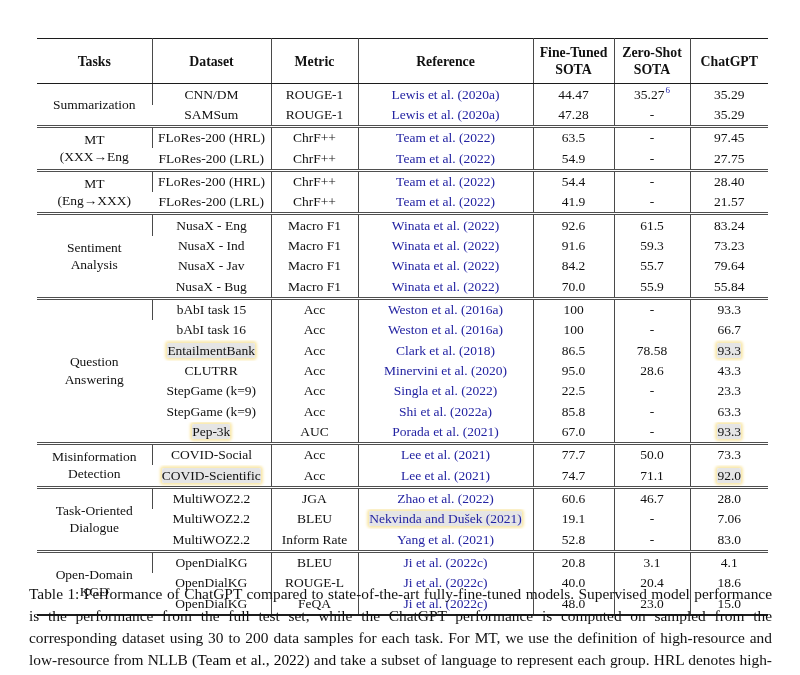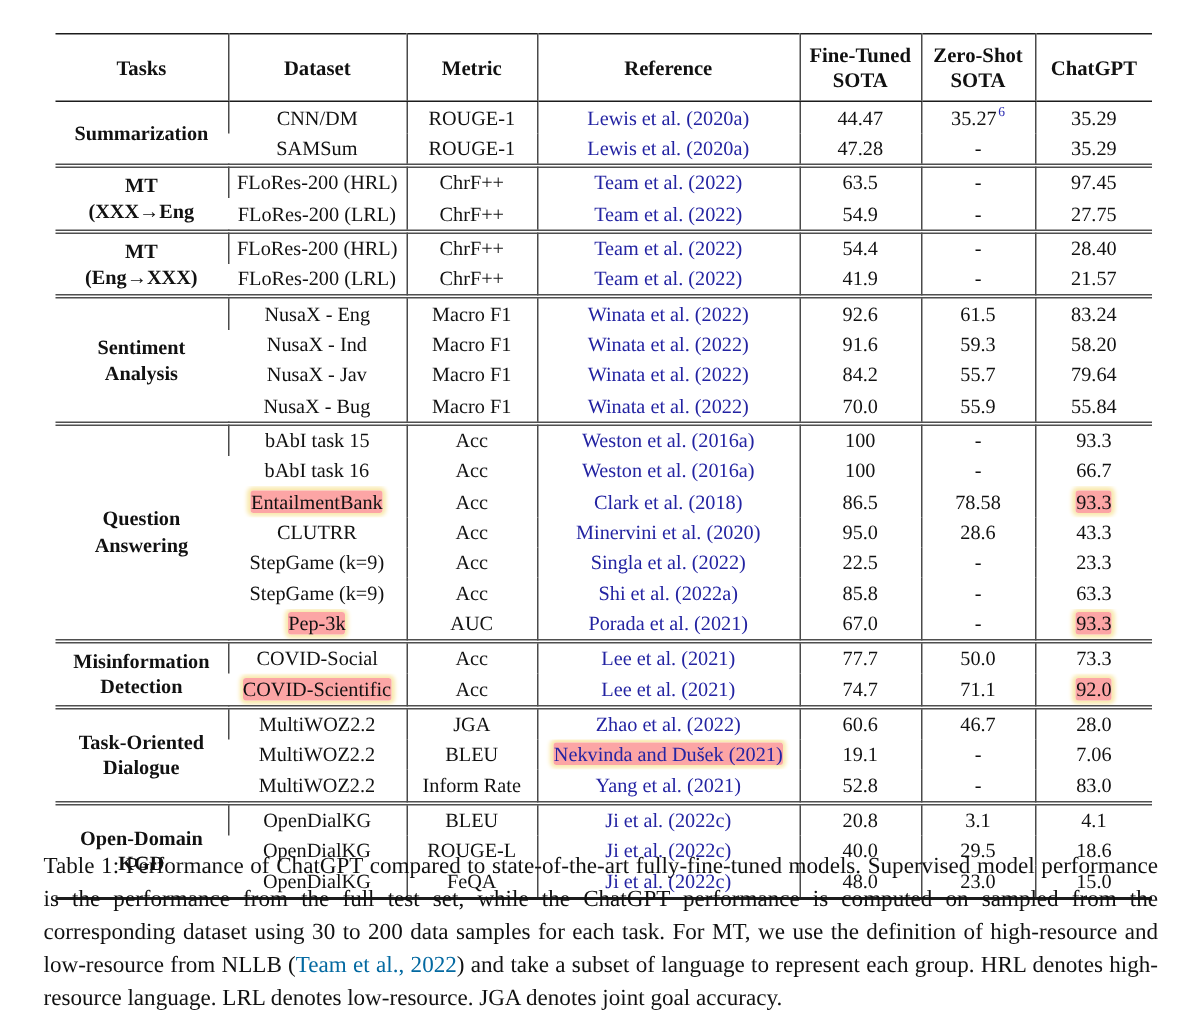--- a/index.html
+++ b/index.html
@@ -1,21 +1,21 @@
 <!DOCTYPE html>
 <html><head>
 <meta charset="utf-8">
 <style>
   html,body{margin:0;padding:0;background:#ffffff;}
   body{
     width:800px;height:675px;overflow:hidden;
     font-family:"Liberation Serif","DejaVu Serif",serif;
     color:#111;
   }
-  .page{position:relative;width:800px;height:504px;background:#fff;}
+  .page{position:relative;width:800px;height:504px;background:#fff;margin-top:16px;}
   table.results{
     position:absolute;left:37px;top:22px;width:731px;
     border-collapse:collapse;table-layout:fixed;
     border-top:1.6px solid #1c1c1c;
     border-bottom:2.2px solid #1c1c1c;
     font-size:13.5px;
   }
   col.c-tasks{width:115px}
   col.c-dataset{width:119px}
   col.c-metric{width:87px}
@@ -30,40 +30,40 @@
     border-bottom:1.2px solid #1c1c1c;
   }
   th+th, td+td{border-left:1px solid #4a4a4a;}
   tbody.section + tbody.section{border-top:3px double #4f4f4f;}
   td{
     padding:1.2px 3px;text-align:center;vertical-align:middle;
     line-height:1.33;
     overflow:hidden;white-space:nowrap;
   }
   td.tasks{
-    font-weight:bold;white-space:pre-line;line-height:1.3;
+    font-weight:normal;white-space:pre-line;line-height:1.3;
     font-size:13.5px;
   }
   .ref{color:#2323a2;}
   .hl{
-    background:#fca5a5;
+    background:#e5e5e5;
     box-shadow:0 0 3px 2px #f9e8ab;
     border-radius:2px;
   }
   sup.fn{
     color:#2a2ab0;font-size:9px;line-height:0;
     vertical-align:super;margin-left:1px;
   }
   .caption{
     position:absolute;left:29px;top:552px;width:743px;
     font-size:15.4px;line-height:1.42;text-align:justify;
     color:#111;
   }
   .caption .b{font-weight:normal;}
-  .caption .lnk{color:#0369a1;}
+  .caption .lnk{color:#000000;}
 </style>
 </head>
 <body>
 
 <div class="page">
 
   <table class="results">
     <colgroup>
       <col class="c-tasks">
         <col class="c-dataset">
@@ -155,21 +155,21 @@
           <td><span>92.6</span></td>
           <td><span>61.5</span></td>
           <td><span>83.24</span></td>
         </tr>
         <tr>
           <td><span>NusaX - Ind</span></td>
           <td><span>Macro F1</span></td>
           <td><span class="ref">Winata et al. (2022)</span></td>
           <td><span>91.6</span></td>
           <td><span>59.3</span></td>
-          <td><span>58.20</span></td>
+          <td><span>73.23</span></td>
         </tr>
         <tr>
           <td><span>NusaX - Jav</span></td>
           <td><span>Macro F1</span></td>
           <td><span class="ref">Winata et al. (2022)</span></td>
           <td><span>84.2</span></td>
           <td><span>55.7</span></td>
           <td><span>79.64</span></td>
         </tr>
         <tr>
@@ -298,21 +298,21 @@
           <td><span class="ref">Ji et al. (2022c)</span></td>
           <td><span>20.8</span></td>
           <td><span>3.1</span></td>
           <td><span>4.1</span></td>
         </tr>
         <tr>
           <td><span>OpenDialKG</span></td>
           <td><span>ROUGE-L</span></td>
           <td><span class="ref">Ji et al. (2022c)</span></td>
           <td><span>40.0</span></td>
-          <td><span>29.5</span></td>
+          <td><span>20.4</span></td>
           <td><span>18.6</span></td>
         </tr>
         <tr>
           <td><span>OpenDialKG</span></td>
           <td><span>FeQA</span></td>
           <td><span class="ref">Ji et al. (2022c)</span></td>
           <td><span>48.0</span></td>
           <td><span>23.0</span></td>
           <td><span>15.0</span></td>
         </tr>

